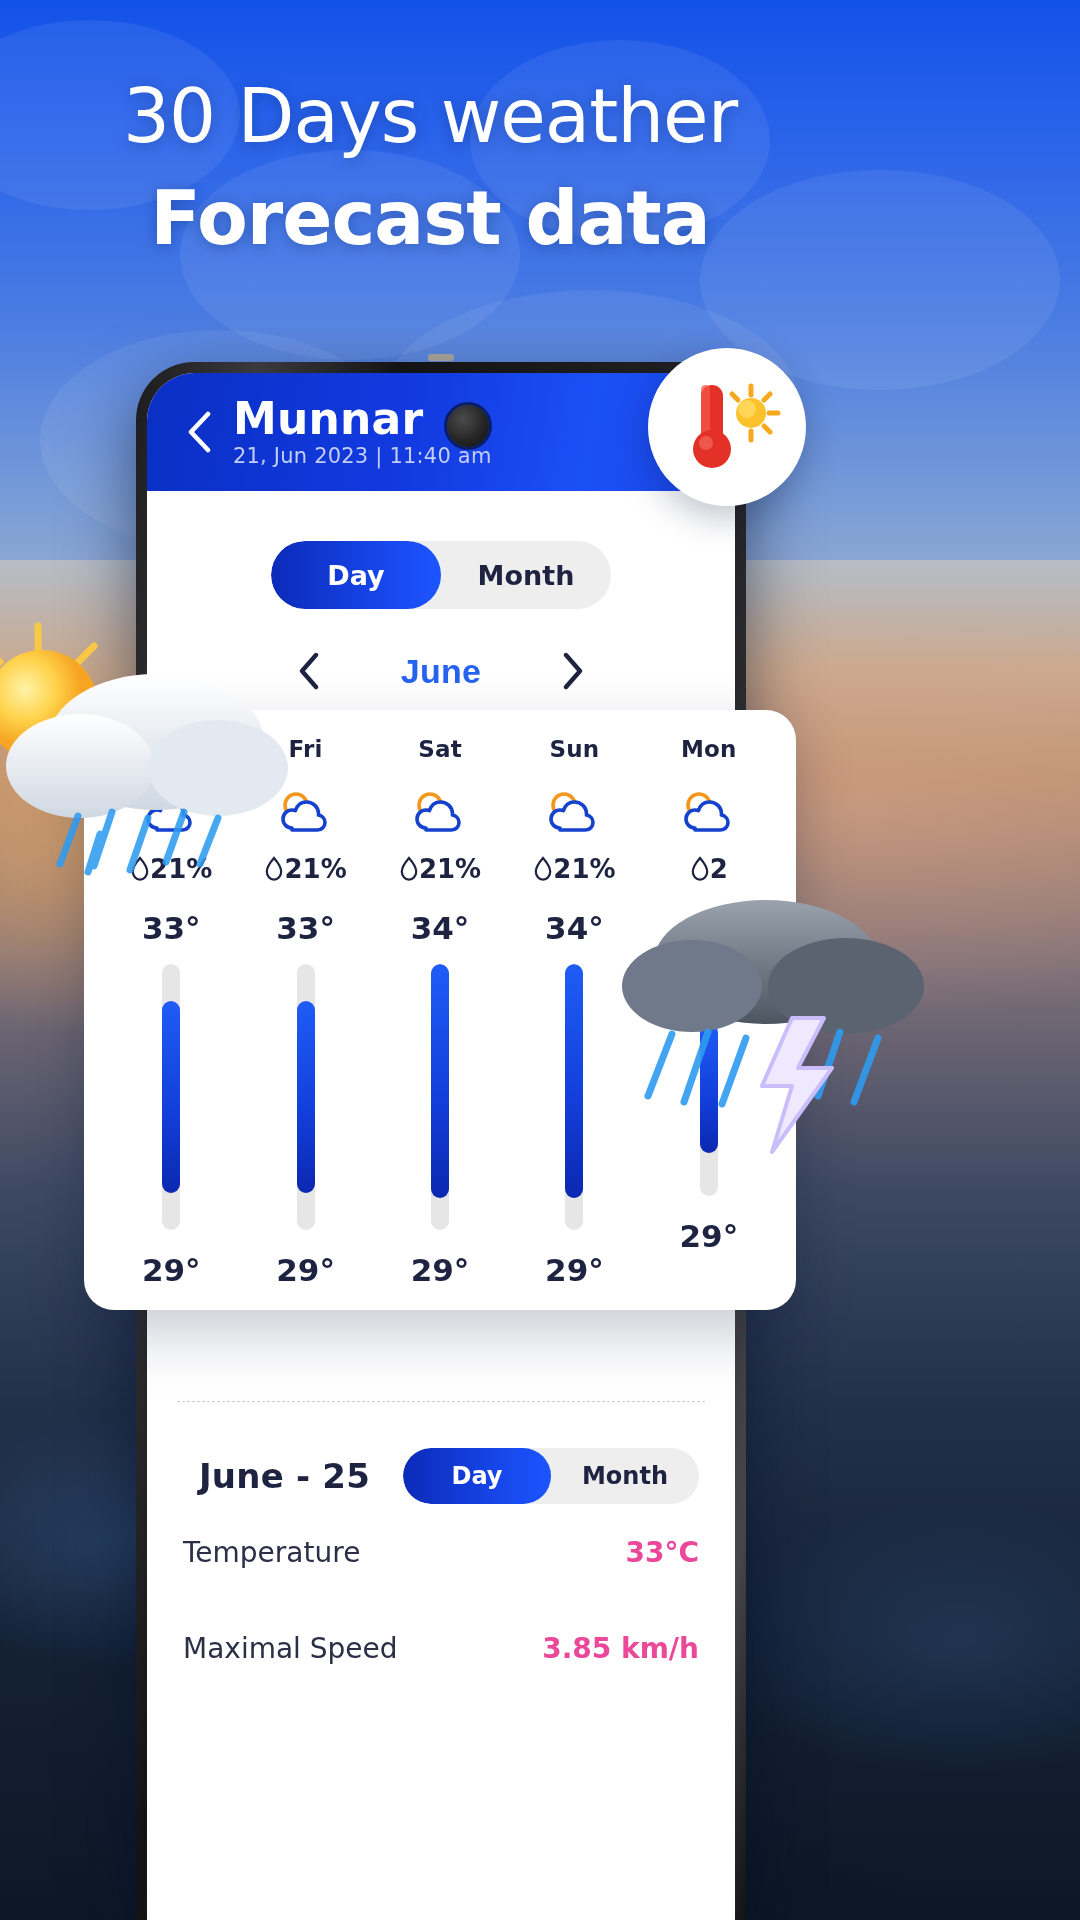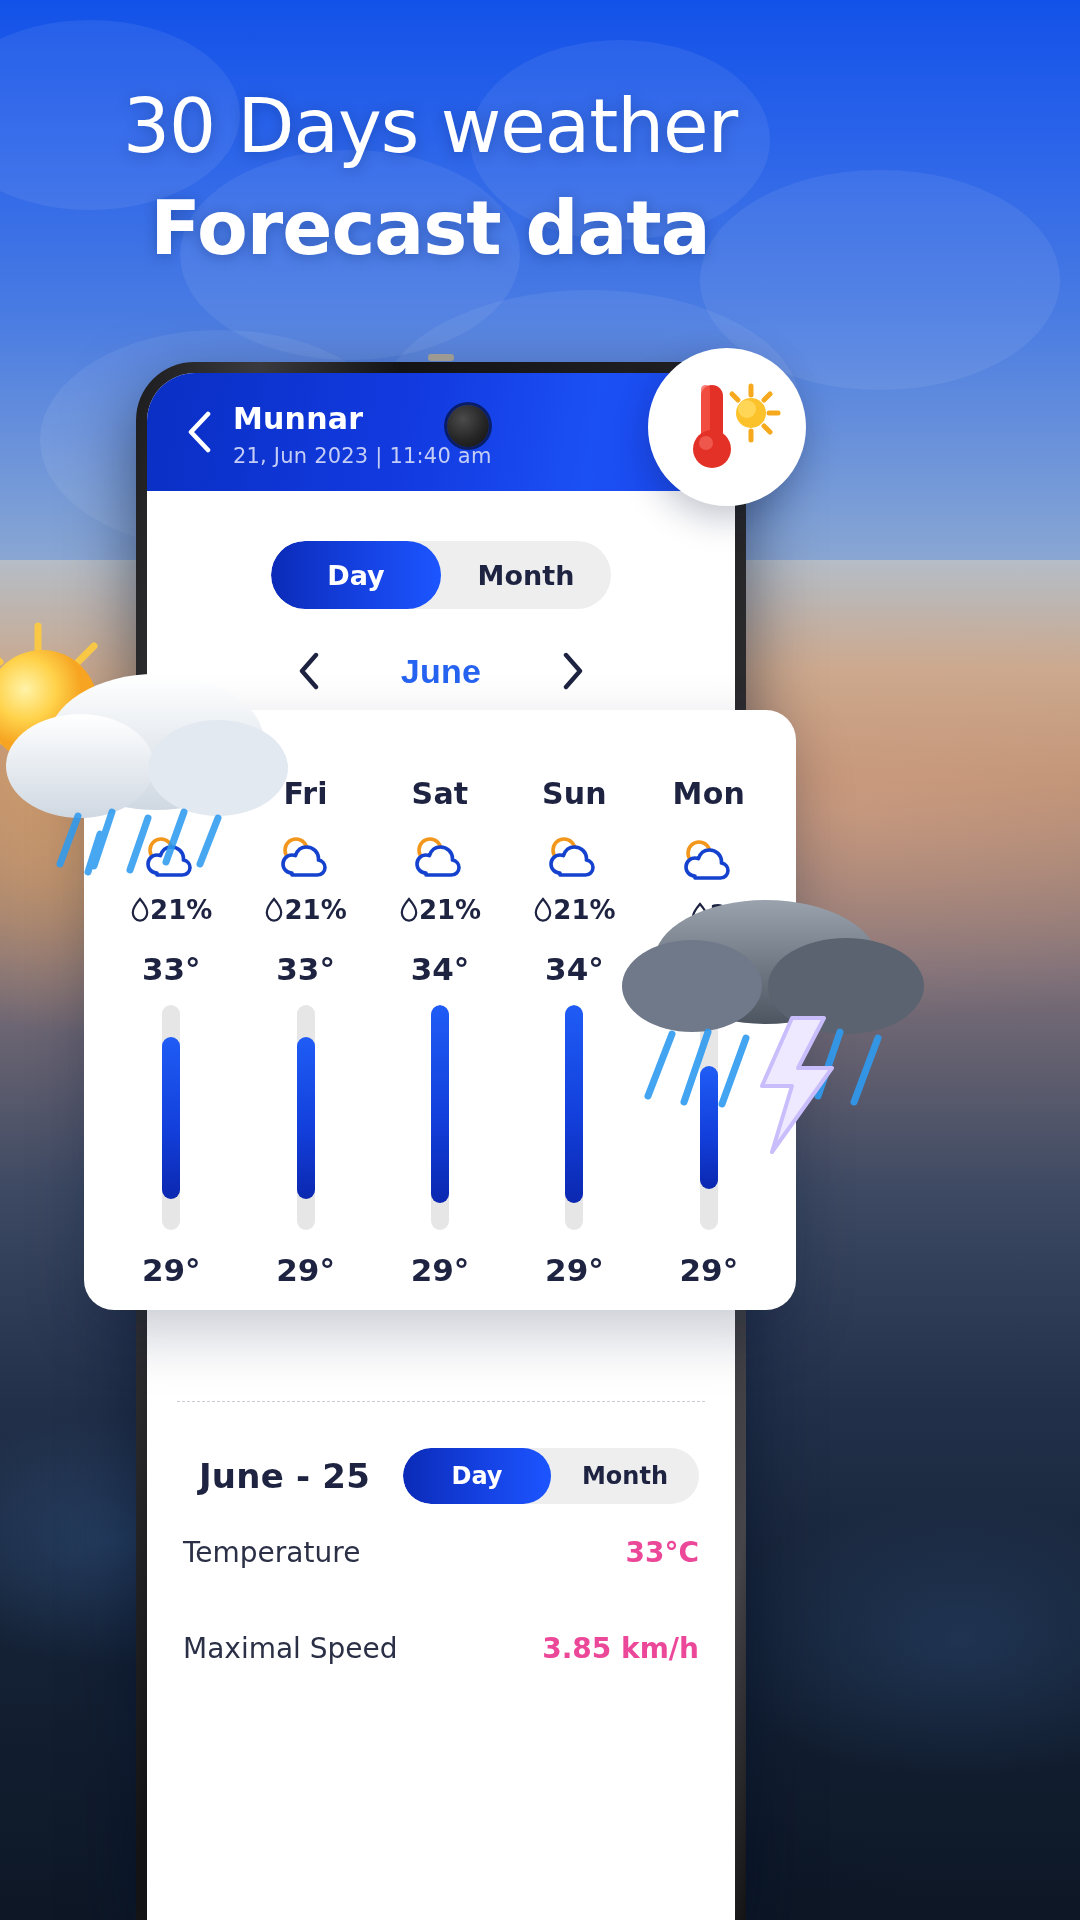--- a/index.html
+++ b/index.html
@@ -31,21 +31,21 @@
       radial-gradient(ellipse 500px 120px at 540px 1320px, rgba(10,20,36,.8), transparent 75%);
   }
   
   .sky-cloud {
     position:absolute; border-radius:50%;
     background:rgba(255,255,255,.07);
   }
 
   
   .headline {
-    position:absolute; left:0; top:84px; width:860px;
+    position:absolute; left:0; top:74px; width:860px;
     text-align:center; z-index:14; color:#fff;
     text-shadow:0 2px 14px rgba(8,30,80,.30);
   }
   .headline .l1 {
     font-size:74px; font-weight:400; letter-spacing:-1px; line-height:84px;
     font-family:"DejaVu Sans", sans-serif;
   }
   .headline .l2 {
     font-size:74px; font-weight:700; letter-spacing:-1px; line-height:84px;
     margin-top:18px; font-family:"DejaVu Sans", sans-serif;
@@ -71,21 +71,21 @@
 
   
   .app-header {
     height:118px; width:100%;
     background:linear-gradient(100deg,#0a2fc4 0%,#123ae0 45%,#1b50f5 75%,#1b45e8 100%);
     display:flex; align-items:center; padding:0 28px; position:relative;
   }
   .back-btn { width:48px; height:48px; display:flex; align-items:center; justify-content:center; flex:0 0 auto; }
   .back-btn svg { display:block; }
   .app-head-text { margin-left:10px; }
-  .app-city { font-size:30px; font-weight:700; color:#fff; letter-spacing:.2px; line-height:44px;
+  .app-city { font-size:44px; font-weight:700; color:#fff; letter-spacing:.2px; line-height:44px;
     font-family:"DejaVu Sans", sans-serif; }
   .app-datetime { font-size:21px; color:#c3cdf5; margin-top:3px; letter-spacing:.2px;
     font-family:"DejaVu Sans", sans-serif; }
   .camera-dot {
     position:absolute; left:300px; top:32px; width:42px; height:42px; border-radius:50%;
     background:radial-gradient(circle at 38% 34%, #4b4b4b 0%, #262626 55%, #101010 100%);
     box-shadow:0 0 0 3px rgba(0,0,0,.55);
   }
 
   
@@ -153,23 +153,22 @@
   
   .forecast-card {
     position:absolute; left:84px; top:710px; width:712px; height:600px;
     background:#ffffff; border-radius:30px; z-index:20;
     box-shadow:0 24px 60px rgba(10,25,60,.22);
     padding:26px 20px 22px 20px;
   }
   .fc-grid { display:flex; height:100%; }
   .fc-col { flex:1; display:flex; flex-direction:column; align-items:center; }
   .fc-day {
-    font-size:30px; font-weight:700; color:#1d2340; letter-spacing:.2px;
-    font-family:"DejaVu Sans", sans-serif;
-    margin-top:40px;
+    font-size:23px; font-weight:700; color:#1d2340; letter-spacing:.2px;
+    font-family:"DejaVu Sans", sans-serif;
   }
   .fc-icon { margin-top:22px; height:58px; display:flex; align-items:center; justify-content:center; }
   .fc-precip {
     display:flex; align-items:center; margin-top:12px;
   }
   .fc-precip span { font-size:26px; font-weight:700; color:#1d2340;
     font-family:"DejaVu Sans", sans-serif; }
   .fc-high {
     margin-top:26px; font-size:31px; font-weight:700; color:#1d2340;
     font-family:"DejaVu Sans", sans-serif;

